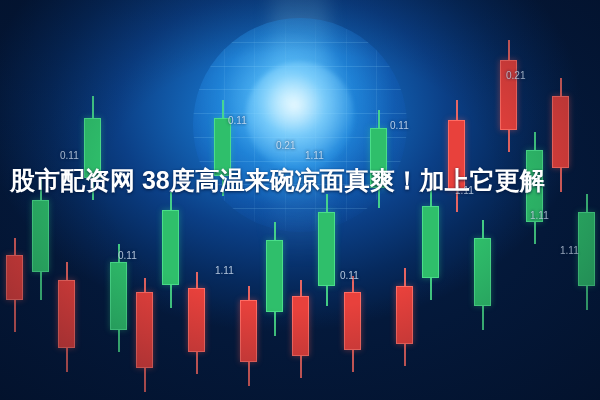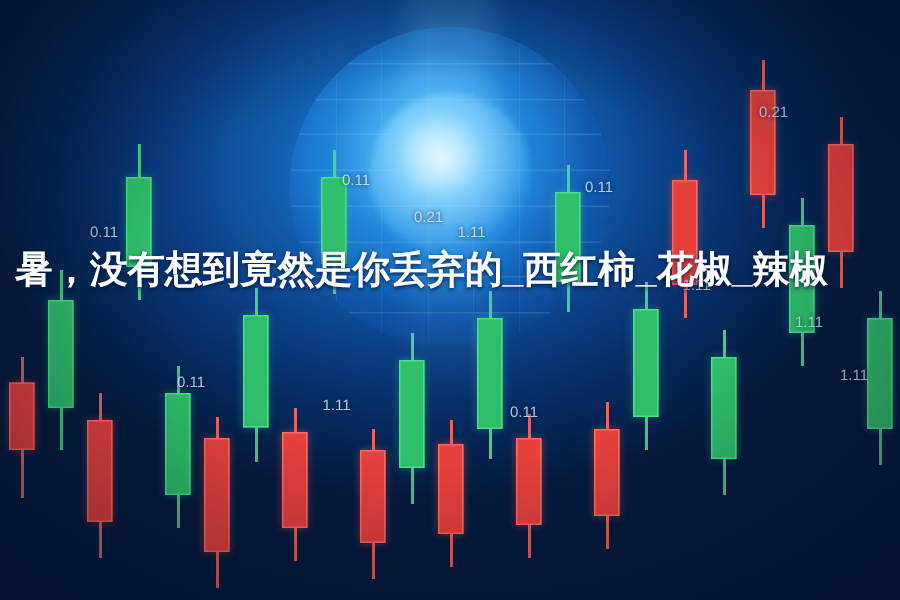--- a/index.html
+++ b/index.html
@@ -259,16 +259,16 @@
       <div class="price-label" style="left: 530px; top: 210px;">1.11</div>
       <div class="price-label" style="left: 560px; top: 245px;">1.11</div>
       <div class="price-label" style="left: 118px; top: 250px;">0.11</div>
       <div class="price-label" style="left: 215px; top: 265px;">1.11</div>
       <div class="price-label" style="left: 340px; top: 270px;">0.11</div>
     </div>
 
   <div class="bg-vignette"></div>
 
   <div class="headline">
-    <div>暑，没有想到竟然是你丢弃的_西红柿_花椒_辣椒</div>
+    <div>股市配资网 38度高温来碗凉面真爽！加上它更解</div>
   </div>
 
 </div>
 
 </body></html>

